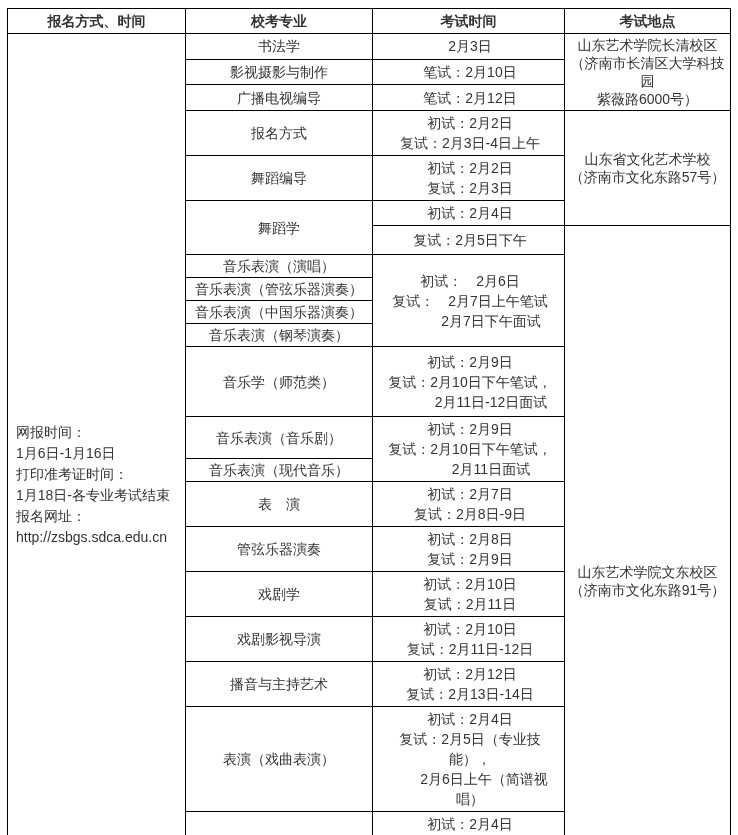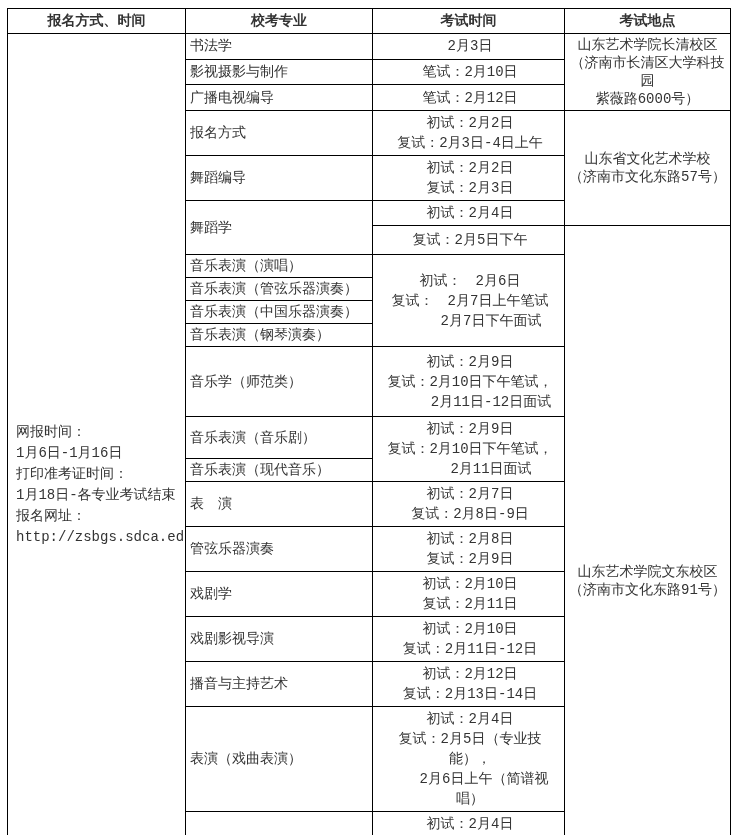--- a/index.html
+++ b/index.html
@@ -17,29 +17,29 @@
   col.c1{width:178px}
   col.c2{width:187px}
   col.c3{width:192px}
   col.c4{width:166px}
   th,td{
     border:1px solid #000000;
     font-size:14px;
     vertical-align:middle;
     padding:2px 4px;
     overflow:hidden;
-    font-family:Liberation Mono, monospace;
   }
   thead th{
     font-weight:bold;
     text-align:center;
     height:20px;
     line-height:20px;
   }
   td.major{
+    text-align:center;
     line-height:18px;
   }
   td.time{
     text-align:center;
     white-space:pre-line;
     line-height:20px;
     padding-left:7px;
   }
   td.loc{
     text-align:center;

